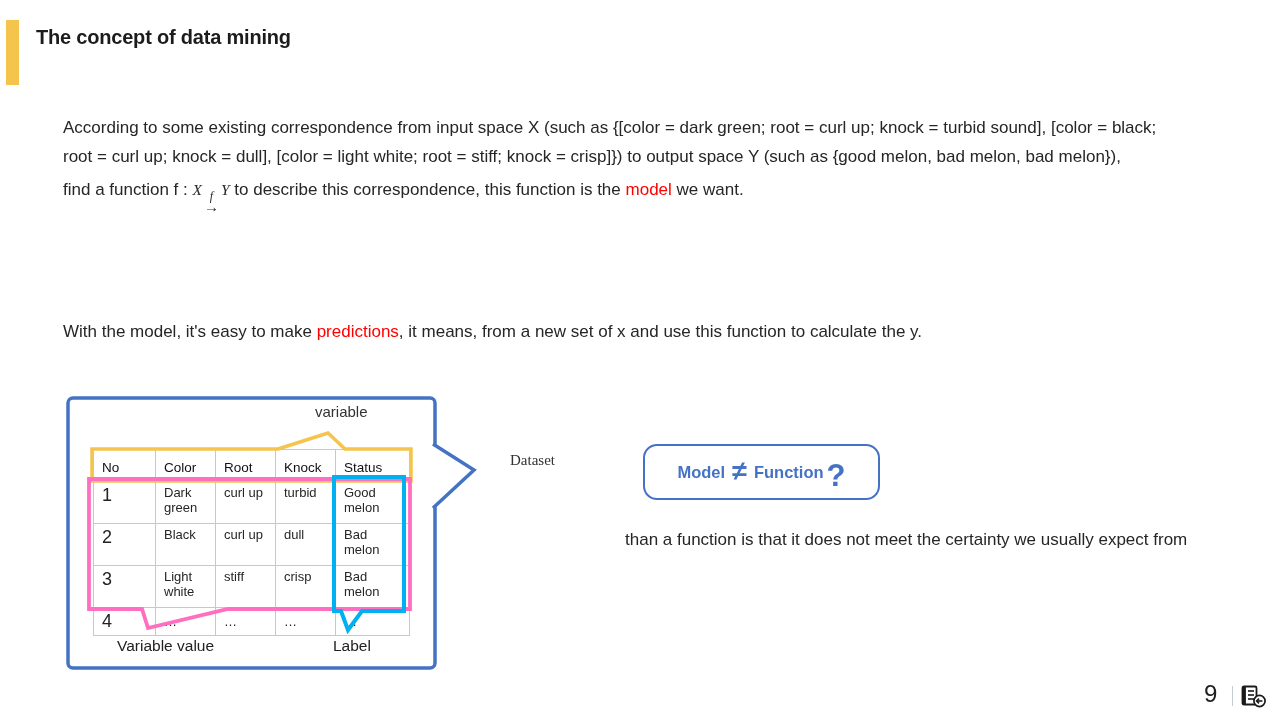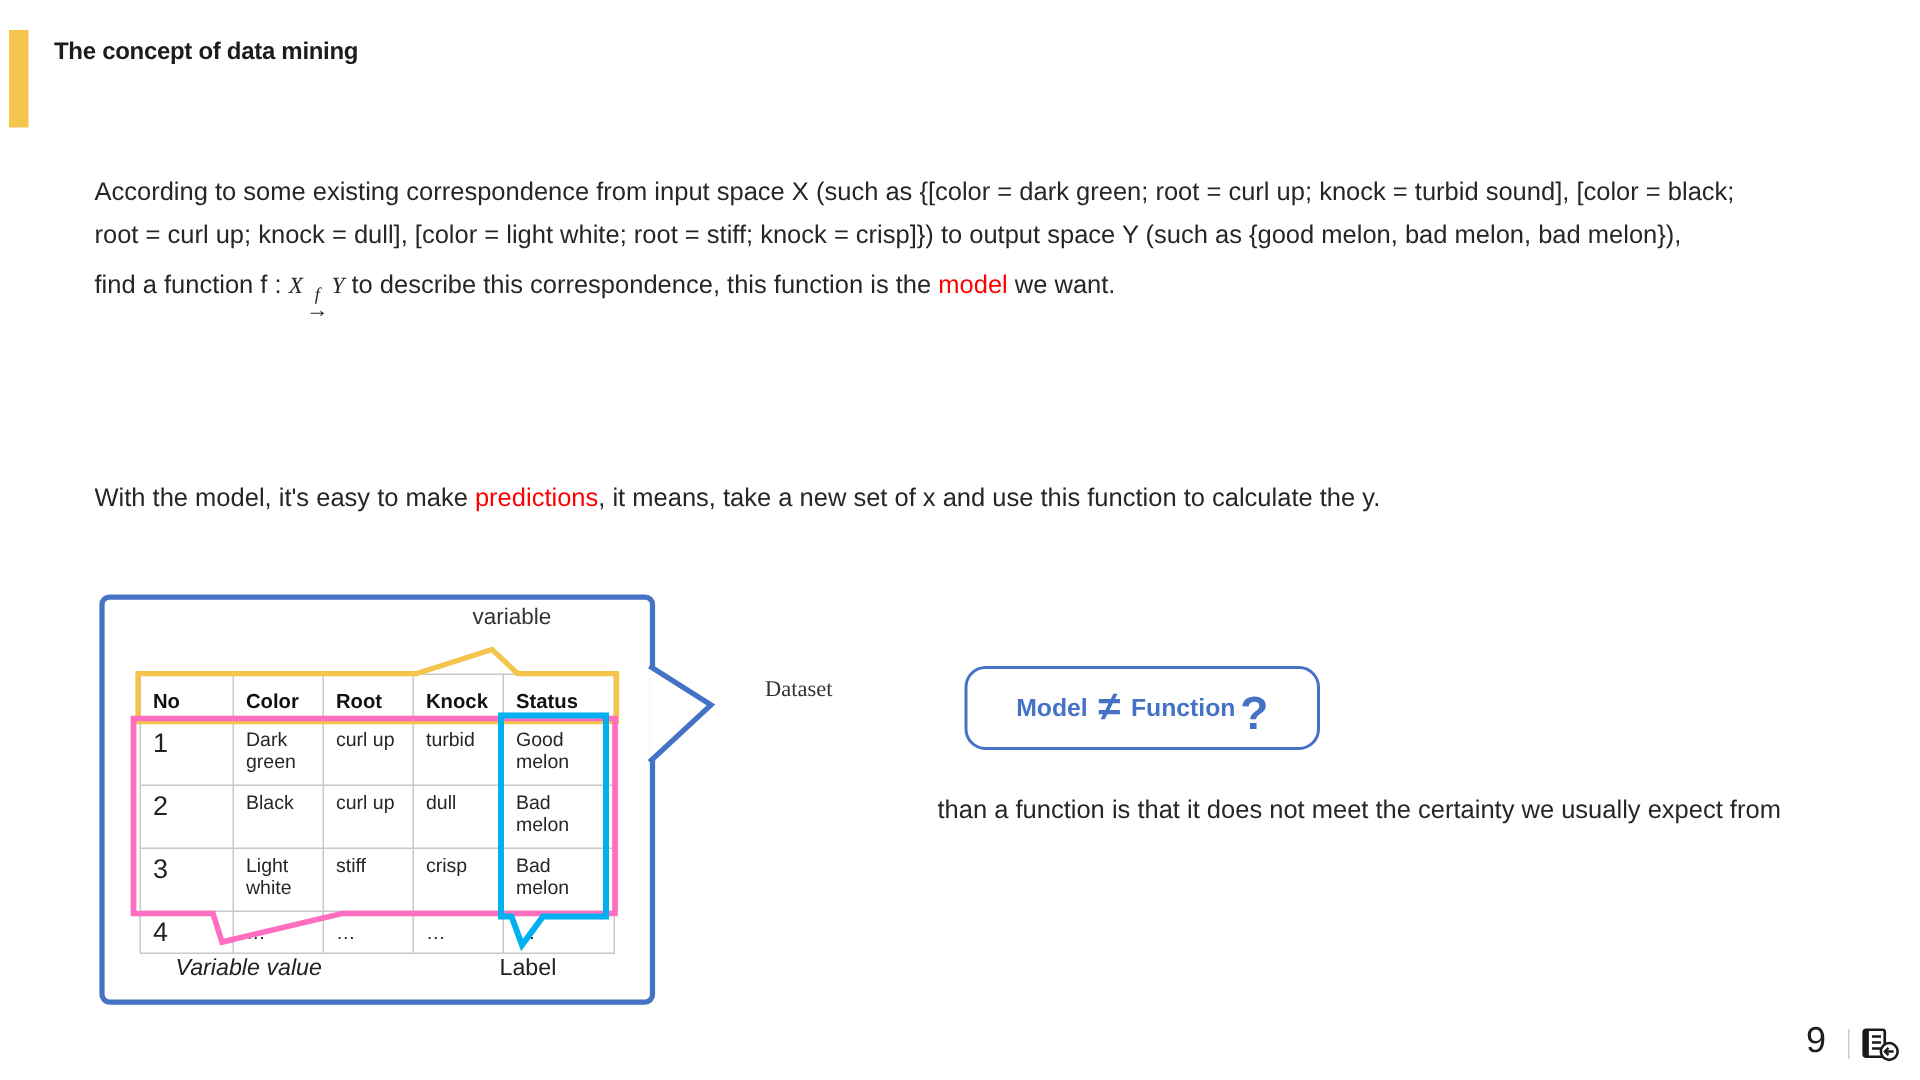--- a/index.html
+++ b/index.html
@@ -1,46 +1,46 @@
 <!DOCTYPE html>
 <html><head>
 <meta charset="utf-8">
 <style>
   html,body{margin:0;padding:0;background:#888;}
   .slide{
     position:relative;width:1280px;height:720px;background:#ffffff;overflow:hidden;
     font-family:"Liberation Sans",sans-serif;color:#262626;
   }
   .accent-bar{position:absolute;left:6px;top:20px;width:13px;height:65px;background:#F5C44D;}
-  .title{position:absolute;left:36px;top:26px;font-size:16px;font-weight:700;color:#1c1c1c;letter-spacing:-0.2px;}
+  .title{position:absolute;left:36px;top:26px;font-size:20px;font-weight:700;color:#1c1c1c;letter-spacing:-0.2px;}
   .intro{position:absolute;left:63px;top:114px;width:1175px;font-size:17px;line-height:28.5px;}
   .line{white-space:nowrap;}
   .line4{margin-top:5px;}
   .red{color:#FF0000;}
   .mvar{font-family:"Liberation Serif",serif;font-style:italic;font-size:15.5px;}
   .marrow{display:inline-flex;flex-direction:column;align-items:center;line-height:1;vertical-align:-5px;margin:0 2px;}
   .marrow .mf{font-family:"Liberation Serif",serif;font-style:italic;font-size:12px;}
   .marrow .ma{font-size:15px;margin-top:-3px;}
   .prediction{position:absolute;left:63px;top:322px;font-size:17px;white-space:nowrap;}
 
   
   .diagram-svg{position:absolute;left:55px;top:390px;width:440px;height:290px;pointer-events:none;z-index:3;}
   .melon-table{position:absolute;left:93px;top:449px;z-index:1;display:grid;
     grid-template-columns:62px 60px 60px 60px 74px;
     grid-template-rows:32px 42px 42px 42px 28px;
     border-top:1px solid #c8c8c8;border-left:1px solid #c8c8c8;}
   .cell{border-right:1px solid #c8c8c8;border-bottom:1px solid #c8c8c8;
     padding:3px 6px 0 8px;font-size:13px;line-height:1.18;overflow:hidden;}
-  .cell.hdr{font-weight:700;font-size:13.5px;display:flex;align-items:center;padding-top:4px;color:#111;}
+  .cell.hdr{font-weight:400;font-size:13.5px;display:flex;align-items:center;padding-top:4px;color:#111;}
   .cell.num{font-size:18px;font-weight:400;color:#222;}
   .cell.dots{font-size:13px;padding-top:6px;}
   .diagram-label{position:absolute;font-size:15px;color:#333;z-index:4;white-space:nowrap;}
   .lbl-variable{left:315px;top:403px;}
   .lbl-dataset{left:510px;top:452px;font-family:Liberation Serif, serif;}
-  .lbl-varvalue{left:117px;top:637px;font-size:15.5px;color:#222;font-style:italic;}
+  .lbl-varvalue{left:117px;top:637px;font-size:15.5px;color:#222;}
   .lbl-label{left:333px;top:637px;font-size:15.5px;color:#222;}
 
   
   .model-box{position:absolute;left:643px;top:444px;width:237px;height:56px;border:2.5px solid #4472C4;
     border-radius:14px;display:flex;align-items:center;justify-content:center;gap:7px;z-index:2;box-sizing:border-box;}
   .model-box .word{color:#4472C4;font-weight:700;font-size:16.5px;}
   .model-box .neq{color:#4472C4;font-weight:700;font-size:27px;line-height:1;transform:translateY(-1px);}
   .model-box .quest{color:#4472C4;font-weight:700;font-size:31px;line-height:1;transform:translateY(3px);margin-left:-4px;}
 
   .reason{position:absolute;left:625px;top:526px;width:610px;font-size:17px;line-height:27.5px;}
@@ -63,21 +63,21 @@
     <div class="line">root = curl up; knock = dull], [color = light white; root = stiff; knock = crisp]}) to output space Y (such as {good melon, bad melon, bad melon}),</div>
     <div class="line line4">
       <span>find a function f : </span><span class="mvar">X</span><span class="marrow">
           <span class="mf">f</span>
           <span class="ma">→</span>
         </span><span class="mvar">Y</span><span> to describe this correspondence, this function is the </span><span class="red">model</span><span> we want.</span>
     </div>
   </div>
 
   <div class="prediction">
-    <span>With the model, it's easy to make </span><span class="red">predictions</span><span>, it means, take a new set of x and use this function to calculate the y.</span>
+    <span>With the model, it's easy to make </span><span class="red">predictions</span><span>, it means, from a new set of x and use this function to calculate the y.</span>
   </div>
 
   <div class="melon-table">
     <div class="cell hdr">No</div>
     <div class="cell hdr">Color</div>
     <div class="cell hdr">Root</div>
     <div class="cell hdr">Knock</div>
     <div class="cell hdr">Status</div>
 
     <div class="cell num">1</div>

